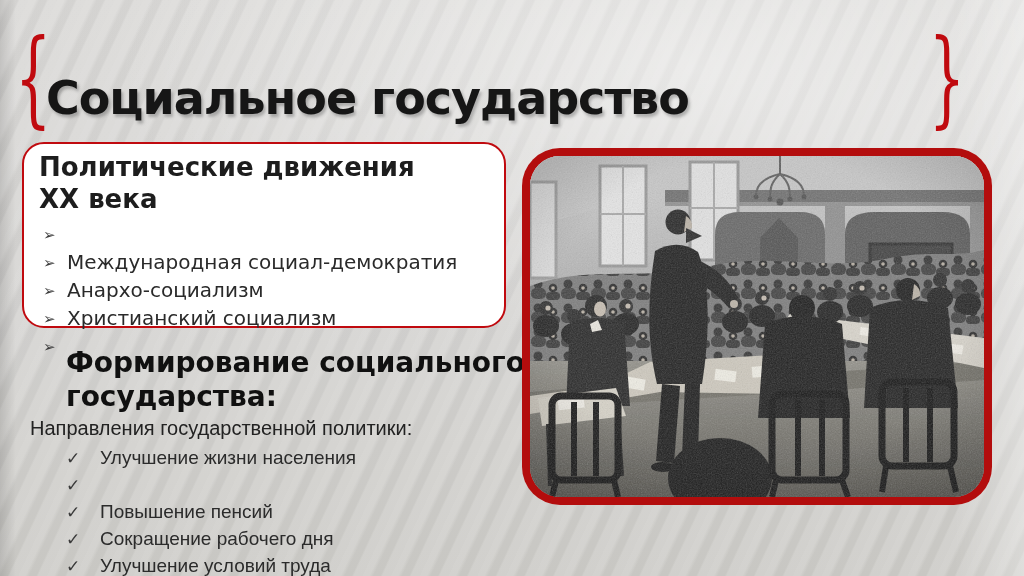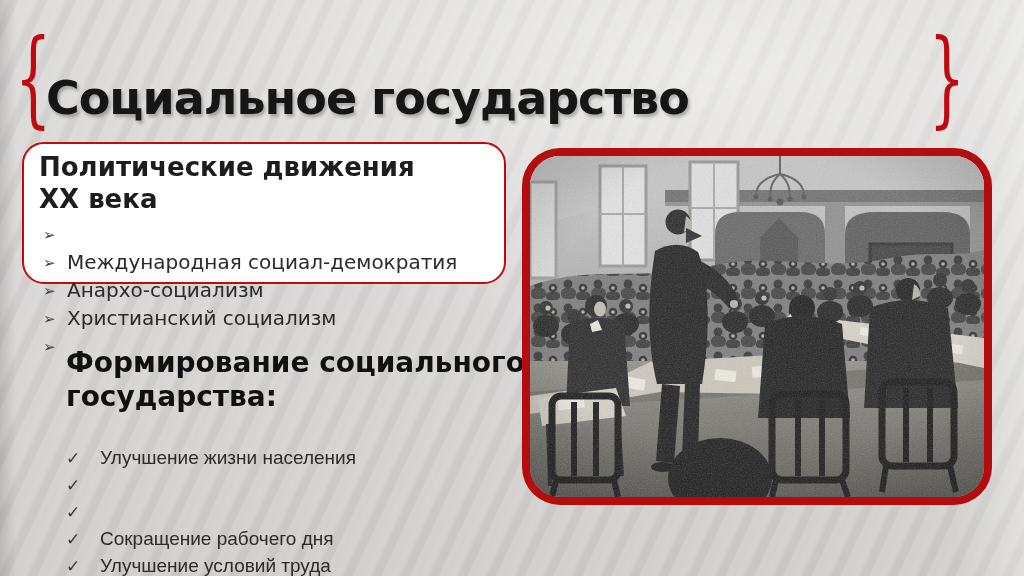--- a/index.html
+++ b/index.html
@@ -26,21 +26,21 @@
     transform:scaleX(.55);transform-origin:left top;
   }
   .brace.right{transform-origin:right top;}
   .title{
     position:absolute;left:46px;top:40px;width:870px;
     font-size:46px;font-weight:700;letter-spacing:-1px;color:var(--ink);
     text-shadow:2px 3px 3px rgba(90,90,90,.40);
     white-space:nowrap;
   }
   .card{
-    position:absolute;left:22px;top:142px;width:484px;height:142px;
+    position:absolute;left:22px;top:142px;width:484px;height:186px;
     background:#ffffff;border:2px solid var(--red);border-radius:22px;
     box-sizing:border-box;padding:7px 10px 0 13px;
   }
   .card h2{
     margin:0 0 6px 2px;font-size:26px;line-height:32px;font-weight:700;
     color:#1d1d1d;max-width:395px;
   }
   .plain-list{list-style:none;margin:0;padding:0;}
   .card .plain-list{font-size:20px;color:var(--body-ink);}
   .card .plain-list li{display:flex;line-height:27px;}
@@ -95,31 +95,33 @@
         <span class="arrow-bullet">➢</span>
         <span>Христианский социализм</span>
       </li>
       <li>
         <span class="arrow-bullet">➢</span>
       </li>
     </ul>
   </div>
 
   <div class="formation-h">Формирование социального государства:</div>
+  <div class="formation-sub">Направления государственной политики:</div>
 
   <ul class="plain-list checklist">
     <li>
       <span class="check">✓</span>
       <span>Улучшение жизни населения</span>
     </li>
     <li>
       <span class="check">✓</span>
     </li>
     <li>
       <span class="check">✓</span>
+      <span>Повышение пенсий</span>
     </li>
     <li>
       <span class="check">✓</span>
       <span>Сокращение рабочего дня</span>
     </li>
     <li>
       <span class="check">✓</span>
       <span>Улучшение условий труда</span>
     </li>
   </ul>

